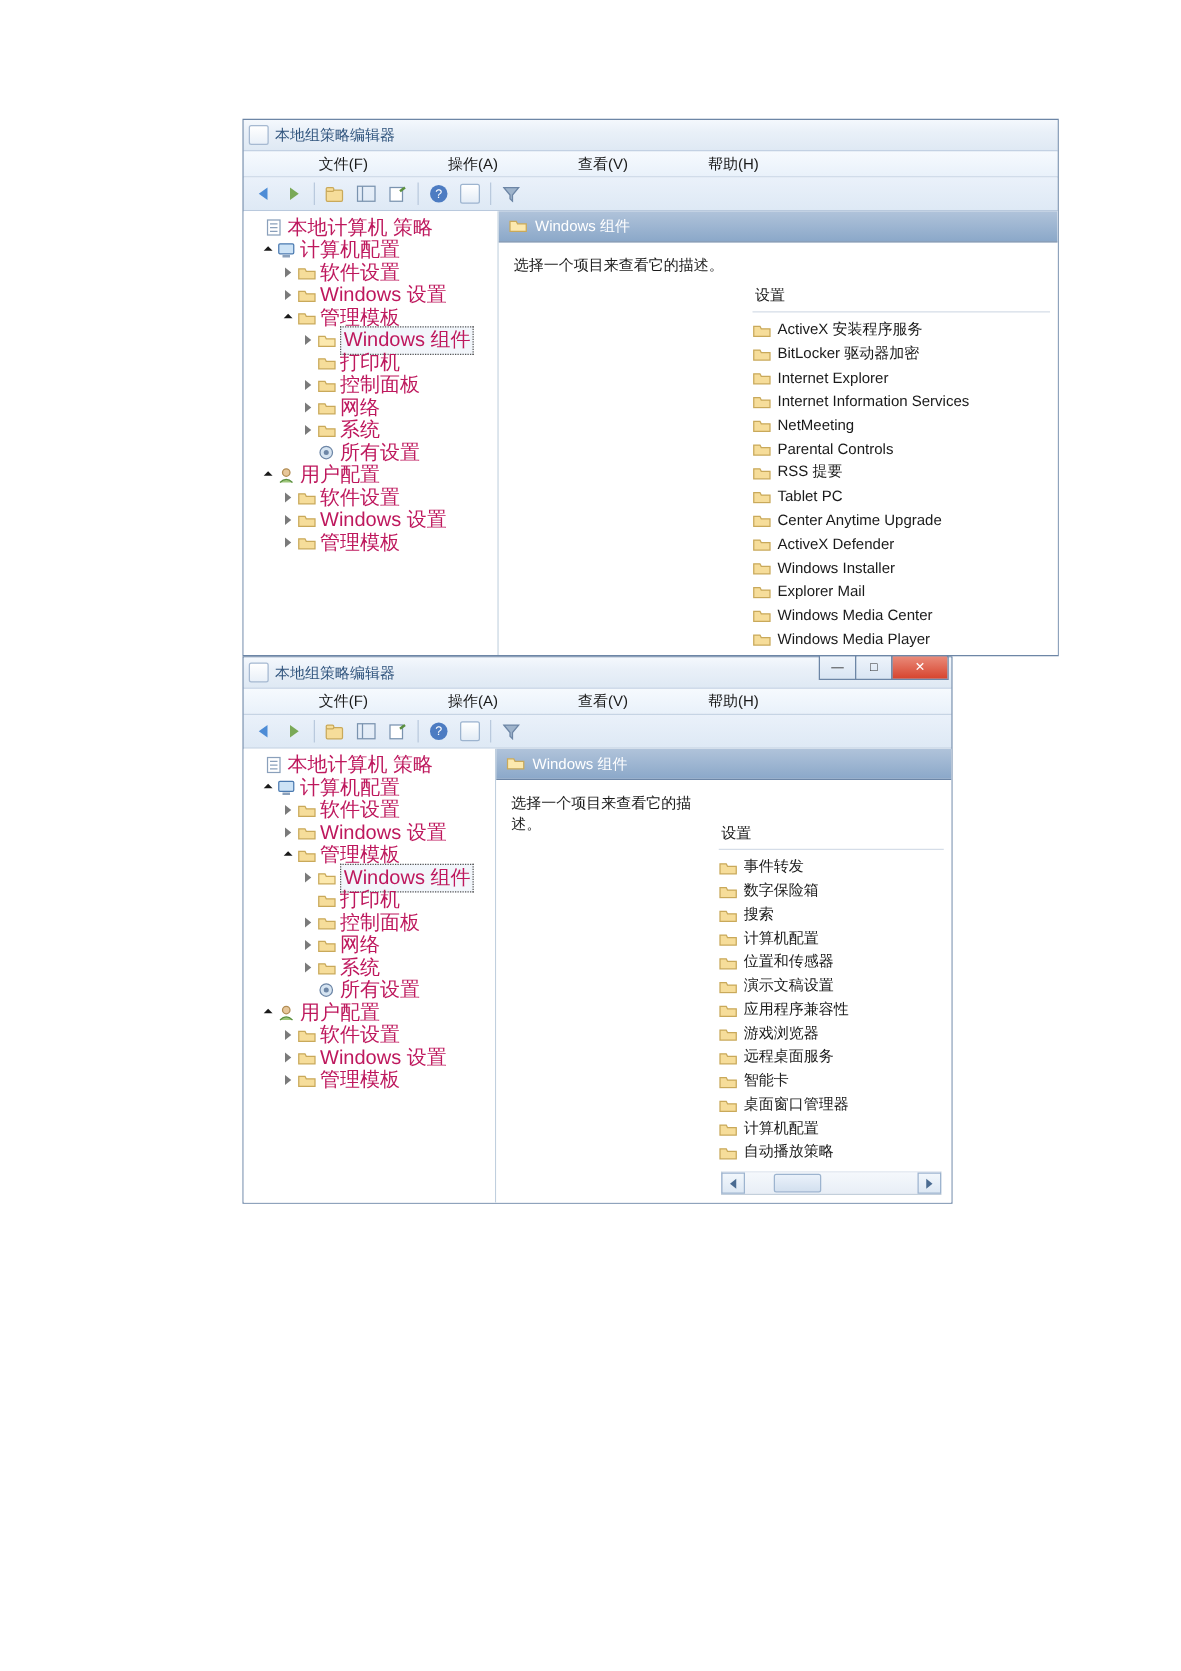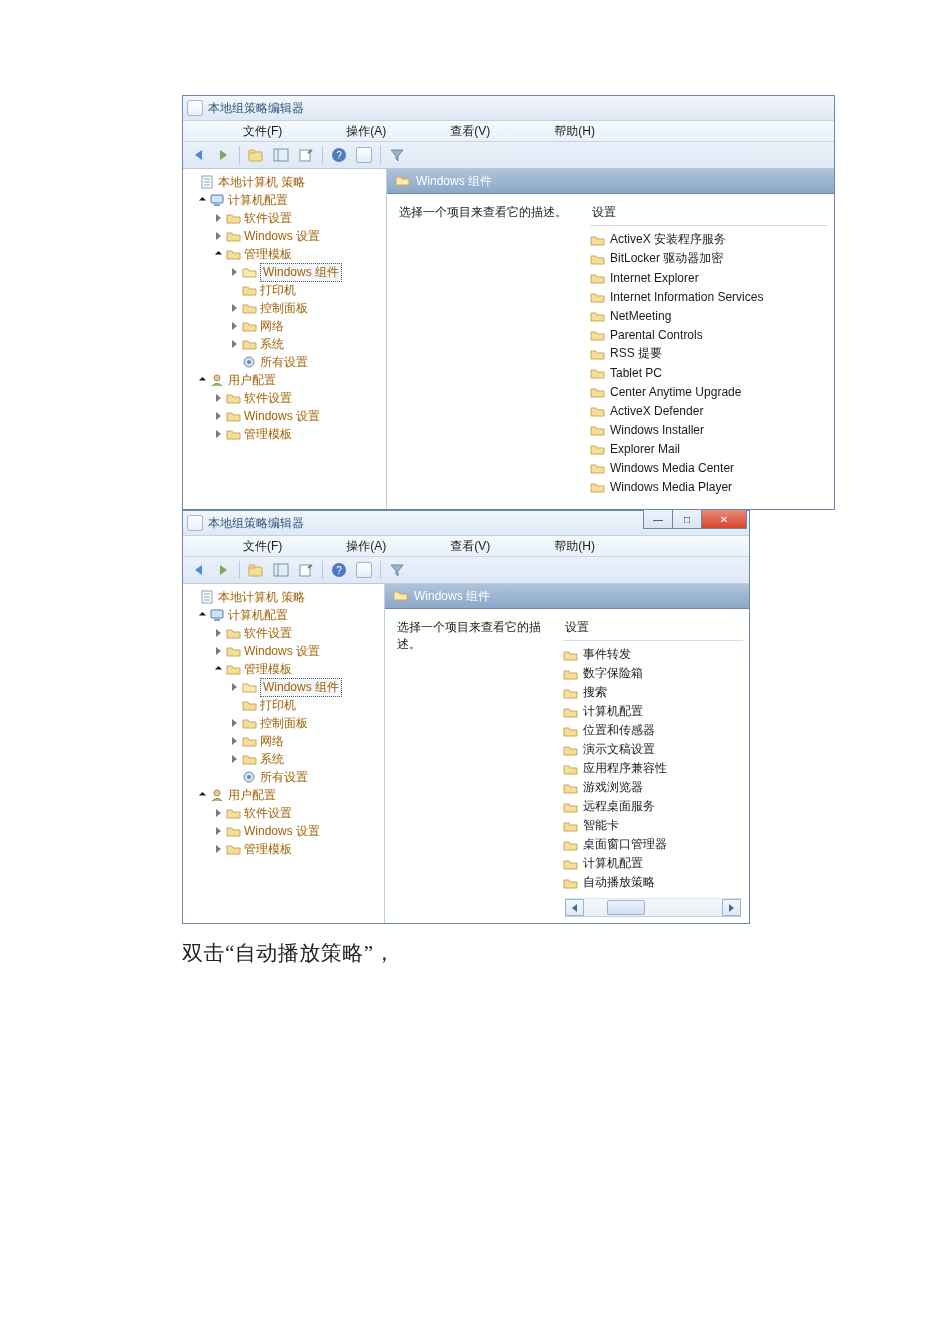--- a/index.html
+++ b/index.html
@@ -3,21 +3,21 @@
 <meta charset="utf-8">
 <style>
   body {
     margin: 0;
     background: #fff;
     font-family: "Microsoft YaHei", "SimSun", Tahoma, sans-serif;
   }
   .page {
     width: 945px;
     min-height: 1337px;
-    padding: 95px 0 0 0;
+    padding: 95px 0 0 12px;
     box-sizing: border-box;
   }
   .text-block {
     font-size: 21px;
     font-family: "SimSun", serif;
     color: #222;
     margin: 15px 0 12px 182px;
     letter-spacing: 0.5px;
   }
   
@@ -121,21 +121,21 @@
   }
   .node .exp {
     width: 10px; height: 10px;
     display: flex; align-items: center; justify-content: center;
     margin-right: 2px;
     color:#7d7d7d;
     font-size: 9px;
   }
   .node .exp.blank { visibility:hidden; }
   .node .nicon { width:16px; height:14px; margin-right: 3px; display:flex; align-items:center; justify-content:center;}
-  .node .nlabel { font-size: 12px; color:#a16207; }
+  .node .nlabel { font-size: 16px; color:#be185d; }
   .node.sel .nlabel {
      border: 1px dotted #555;
      background: #f2f6fb;
      padding: 0 2px;
   }
   .tri-closed { width:0;height:0;border-top:4px solid transparent;border-bottom:4px solid transparent;border-left:5px solid #7a7a7a;}
   .tri-open   { width:0;height:0;border-left:5px solid transparent;border-top:5px solid #1a1a1a; transform: rotate(-45deg);}
   .folder-svg { width:15px;height:12px;}
   .doc-svg { width:13px;height:14px;}
   .comp-svg {width:15px;height:14px;}
@@ -151,20 +151,21 @@
   }
   .rp-head .folder-svg path{}
   .rp-body { display:flex; flex:1; padding:10px 6px 4px 12px; gap:16px;}
   .rp-desc { width: 175px; font-size:12px;}
   .rp-list { flex:1; min-width:0;}
   .col-hd {
     font-size:12px; color:#1a1a1a;
     border-bottom:1px solid #d5dde8;
     padding:0 0 4px 2px;
     margin-bottom:4px;
+    margin-top:24px;
   }
   .rp-list .row {
     display:flex; align-items:center;
     height:19px; font-size:12px;
     white-space:nowrap;
   }
   .rp-list .row .nicon{width:16px;margin-right:4px;display:flex;align-items:center;}
   .hscroll {
     height:17px;border:1px solid #c3cfdb;border-top:1px solid #dfe6ef;
     background:linear-gradient(#f5f8fc,#e8eef6);
@@ -880,15 +881,14 @@
             <div class="sbbtn">
                   <div class="ar"></div>
                 </div>
           </div>
         </div>
       </div>
     </div>
   </div>
 </div>
 
-<div class="text-block">双击“自动播放策略”，</div>
 
 </div>
 
 </body></html>

